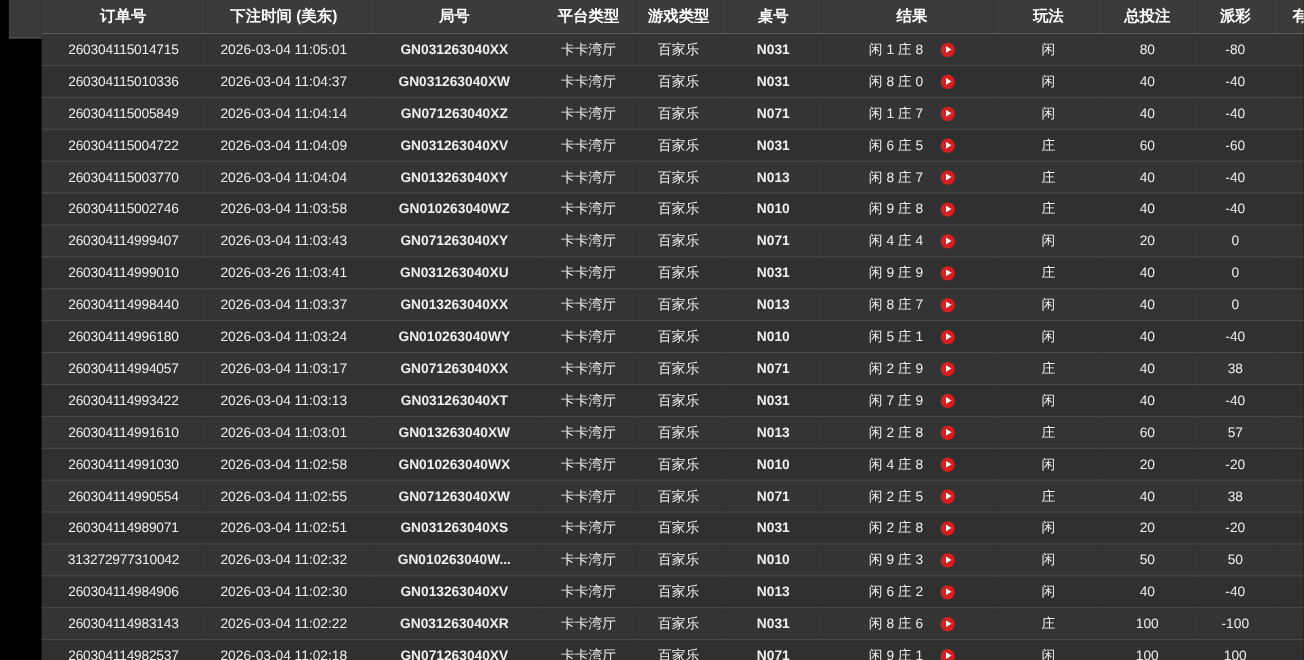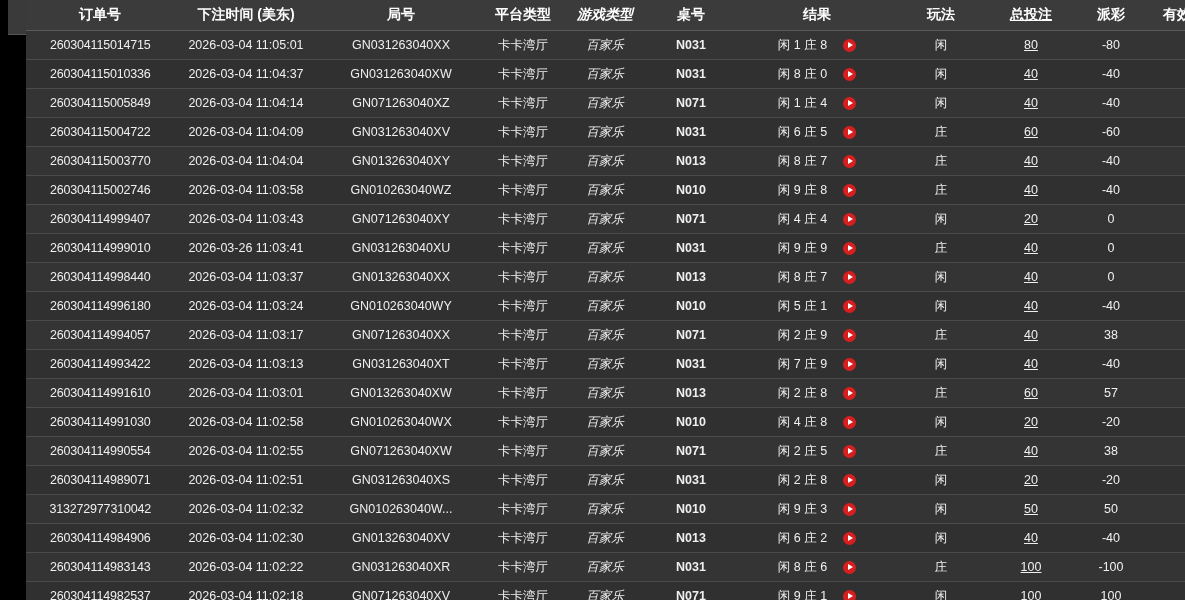--- a/index.html
+++ b/index.html
@@ -32,21 +32,21 @@
     position: absolute;
     left: 8px;
     top: 0;
     width: 30px;
     height: 34px;
     background: #3a3a3a;
     border-bottom: 1px solid #555;
   }
   .table-wrap {
     position: absolute;
-    left: 26px;
+    left: 38px;
     top: 0;
     width: 1147px;
     height: 600px;
     background: #333333;
   }
   table.bets {
     width: 1147px;
     border-collapse: collapse;
     table-layout: fixed;
     font-size: 13px;
@@ -71,30 +71,30 @@
     font-size: 12.5px;
     color: #efefef;
   }
   tbody tr:nth-child(odd) { background: #343434; }
   tbody tr:nth-child(even) { background: #303030; }
 
   .c-order   { width: 136px; text-align: left; padding-left: 6px; }
   .c-time    { width: 150px; }
   .c-round   { width: 154px; }
   .c-plat    { width: 84px; }
-  .c-game    { width: 74px; font-style: italic; }
+  .c-game    { width: 74px; }
   .c-table   { width: 74px; text-align: left; padding-left: 10px;}
   .c-result  { width: 146px; text-align: left; padding-left: 14px; }
   .c-play    { width: 96px; }
-  .c-bet     { width: 78px; text-decoration: underline; }
+  .c-bet     { width: 78px; }
   .c-payout  { width: 76px; }
   .c-valid   { width: 92px; }
 
   .order-cell { font-size: 12.5px; letter-spacing: -0.2px; }
-  .round-cell { font-size: 12.5px; }
+  .round-cell { font-size: 12.5px; font-weight: bold; }
   .plat-cell  { font-size: 12.5px; color: #e6e6e6; }
   .table-cell { font-weight: bold; font-size: 12.5px; }
 
   .result-text { display: inline-block; }
   .play-icon {
     display: inline-block;
     width: 13px; height: 13px;
     border-radius: 50%;
     background: #d81f1f;
     position: relative;
@@ -167,21 +167,21 @@
             <td class="c-payout neg">-40</td>
             <td class="c-valid">40</td>
           </tr>
           <tr>
             <td class="c-order order-cell">260304115005849</td>
             <td class="c-time">2026-03-04 11:04:14</td>
             <td class="c-round round-cell">GN071263040XZ</td>
             <td class="c-plat plat-cell">卡卡湾厅</td>
             <td class="c-game">百家乐</td>
             <td class="c-table table-cell">N071</td>
-            <td class="c-result"><span class="result-text">闲 1 庄 4</span><span class="play-icon"></span></td>
+            <td class="c-result"><span class="result-text">闲 1 庄 7</span><span class="play-icon"></span></td>
             <td class="c-play">闲</td>
             <td class="c-bet">40</td>
             <td class="c-payout neg">-40</td>
             <td class="c-valid">40</td>
           </tr>
           <tr>
             <td class="c-order order-cell">260304115004722</td>
             <td class="c-time">2026-03-04 11:04:09</td>
             <td class="c-round round-cell">GN031263040XV</td>
             <td class="c-plat plat-cell">卡卡湾厅</td>

